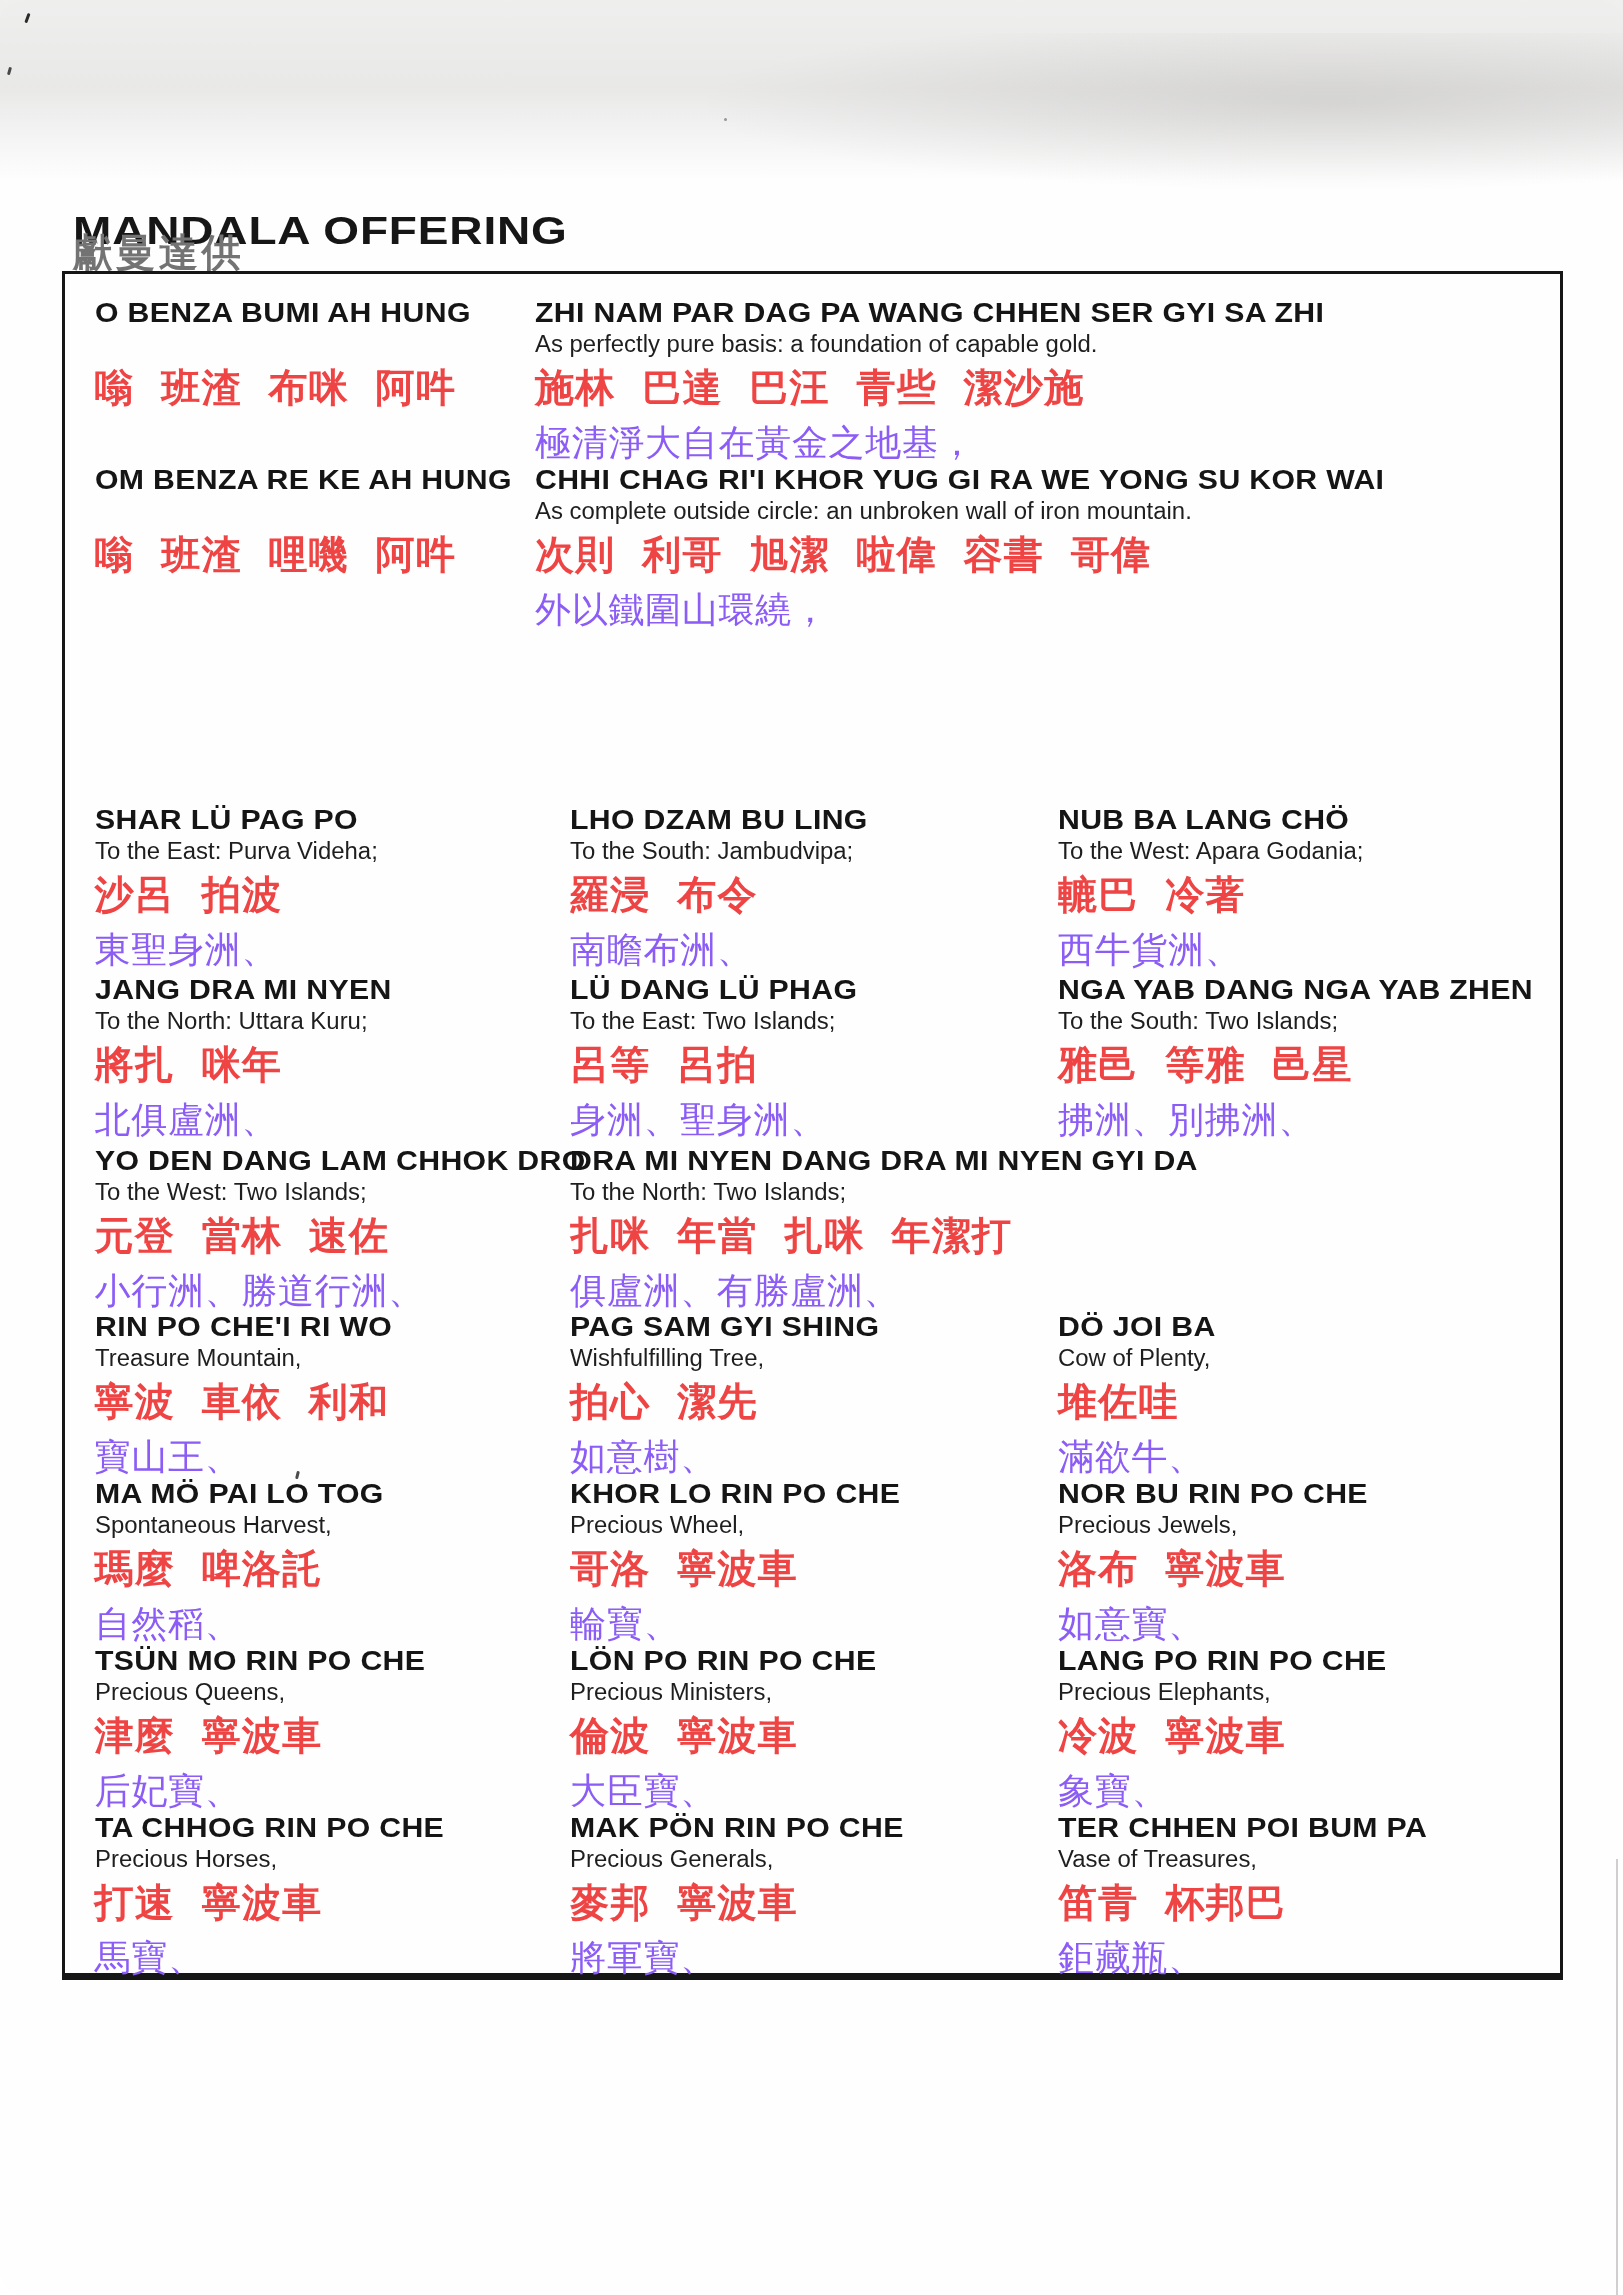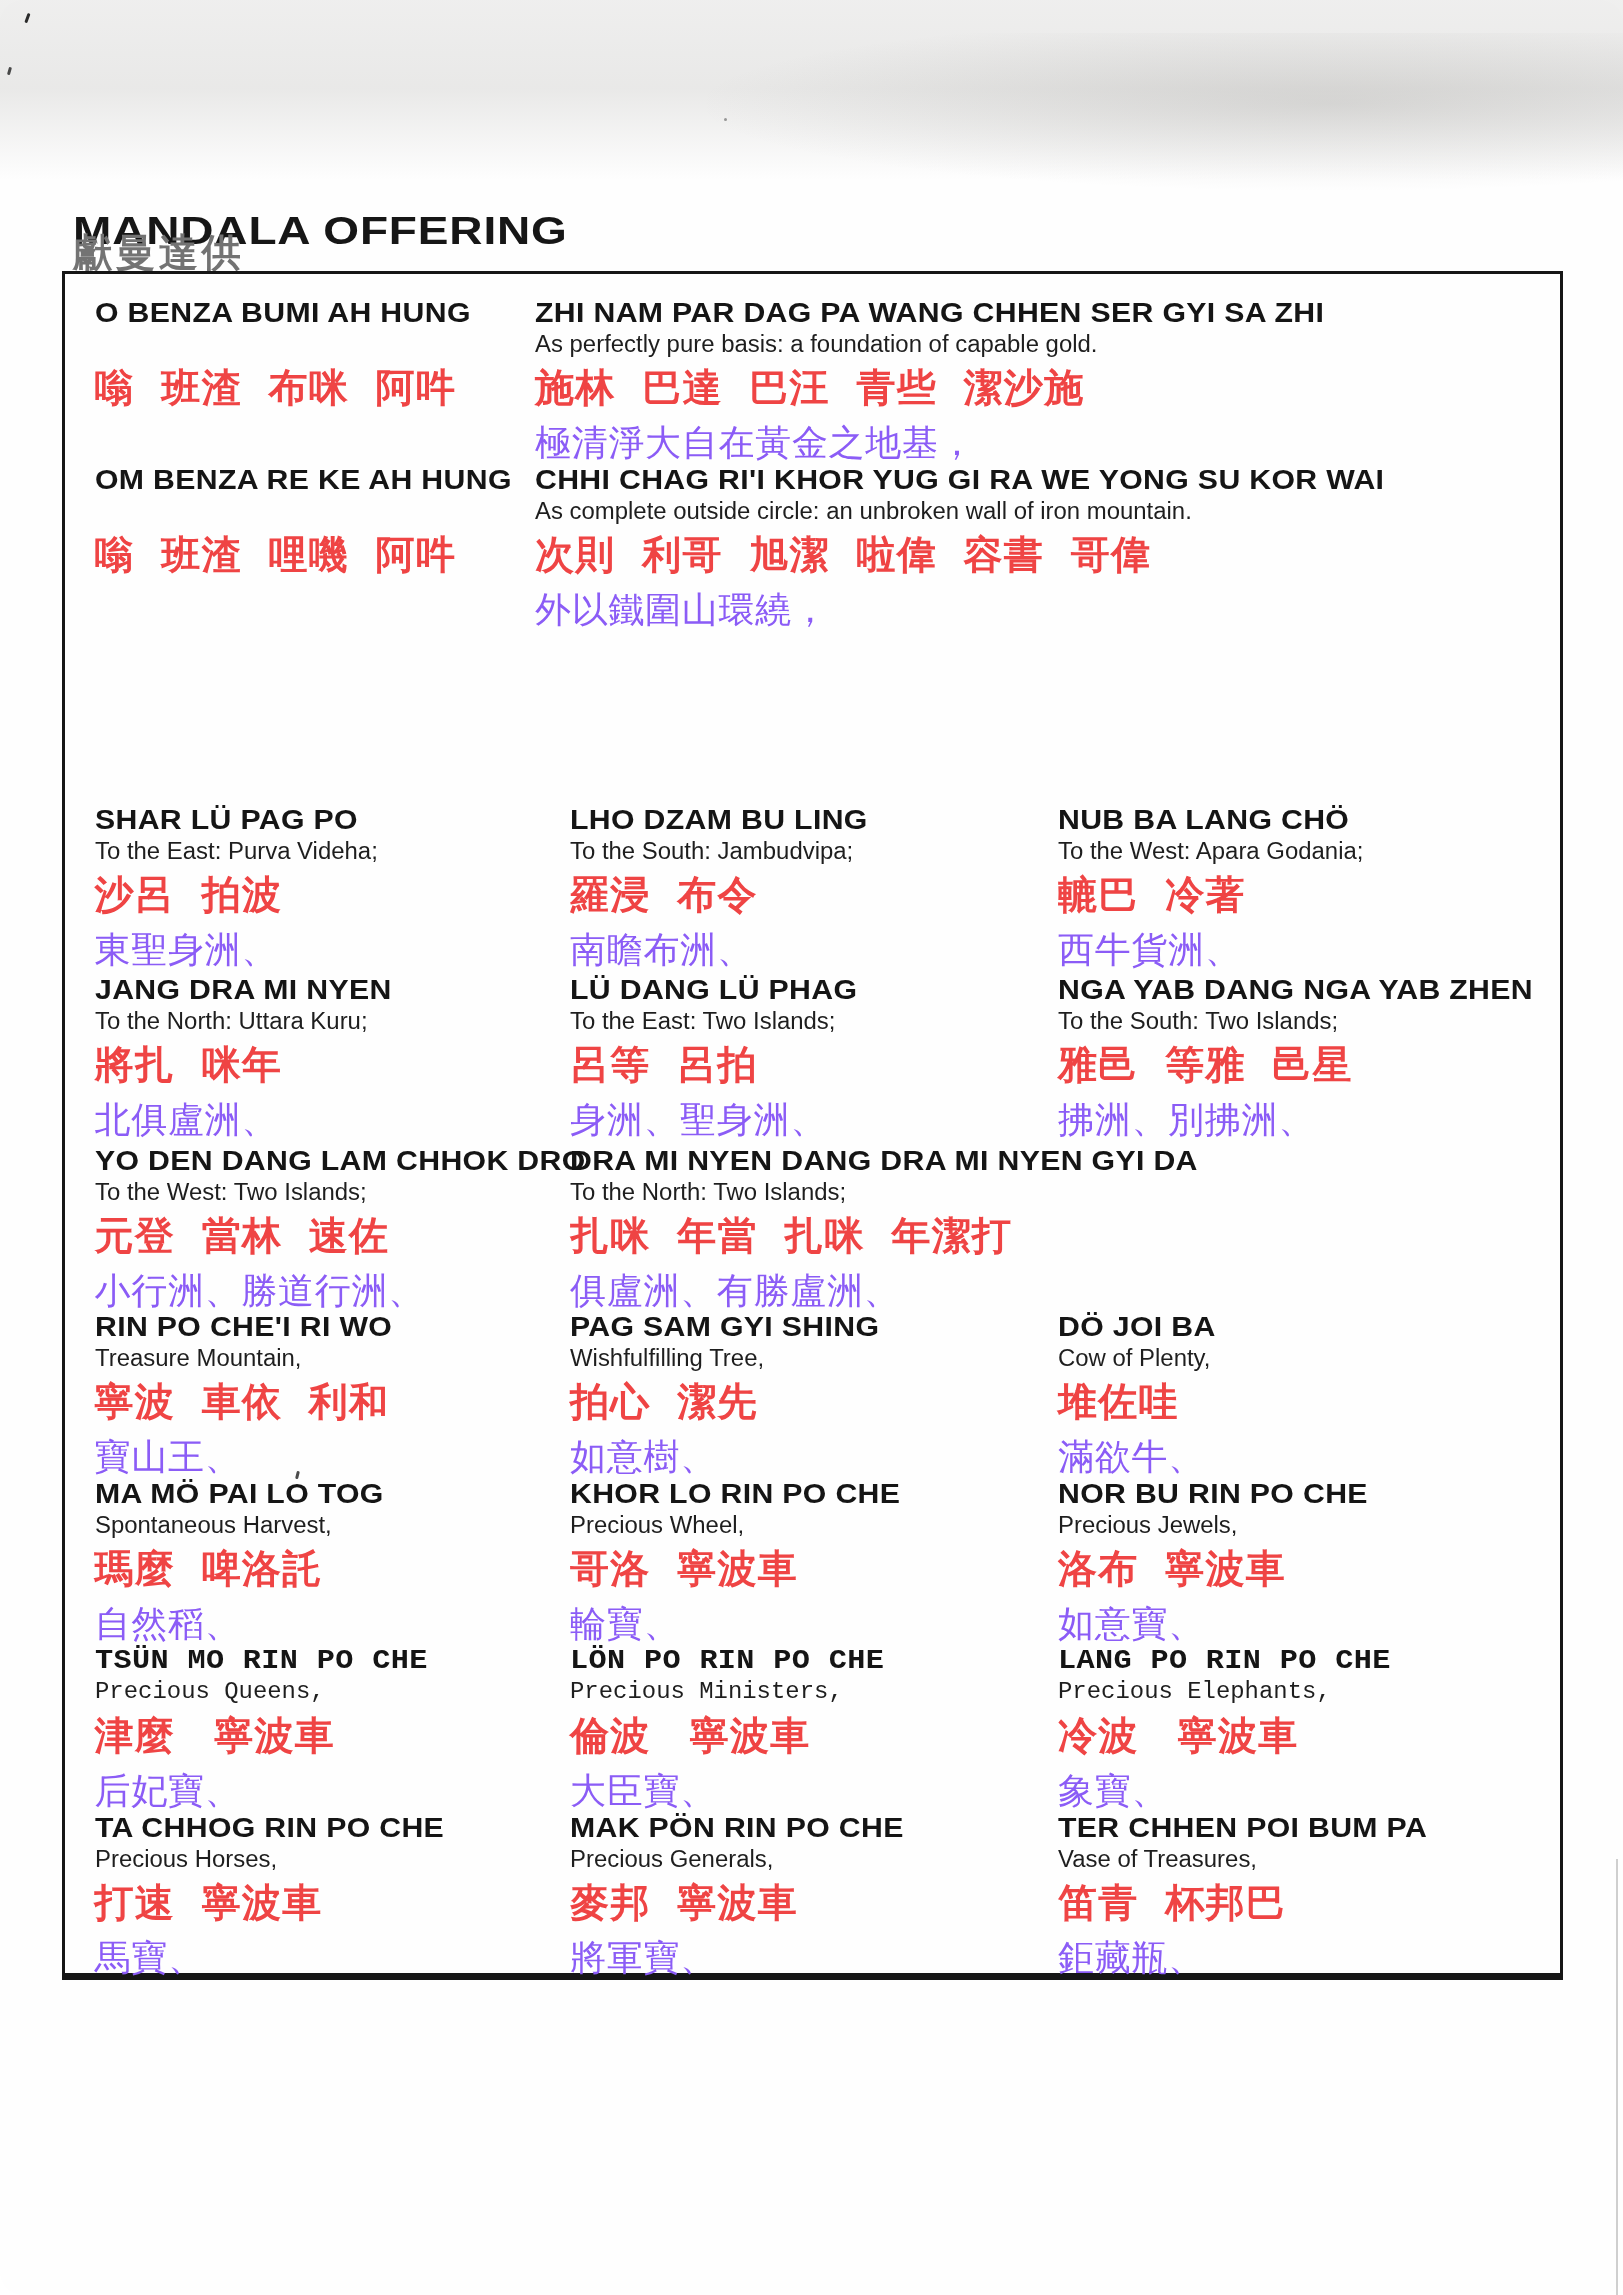--- a/index.html
+++ b/index.html
@@ -183,21 +183,21 @@
           <div class="zh-big">哥洛 寧波車</div>
           <div class="zh-small">輪寶、</div>
         </div>
         <div class="cell" style="left: 993px;">
           <div class="heading">NOR BU RIN PO CHE</div>
           <div class="english">Precious Jewels,</div>
           <div class="zh-big">洛布 寧波車</div>
           <div class="zh-small">如意寶、</div>
         </div>
       </section>
-      <section class="row" style="top: 1371px; font-family: Liberation Mono, monospace;">
+      <section class="row" style="top: 1371px;">
         <div class="cell" style="left: 29.5px;">
           <div class="heading">TSÜN MO RIN PO CHE</div>
           <div class="english">Precious Queens,</div>
           <div class="zh-big">津麼 寧波車</div>
           <div class="zh-small">后妃寶、</div>
         </div>
         <div class="cell" style="left: 505px;">
           <div class="heading">LÖN PO RIN PO CHE</div>
           <div class="english">Precious Ministers,</div>
           <div class="zh-big">倫波 寧波車</div>

